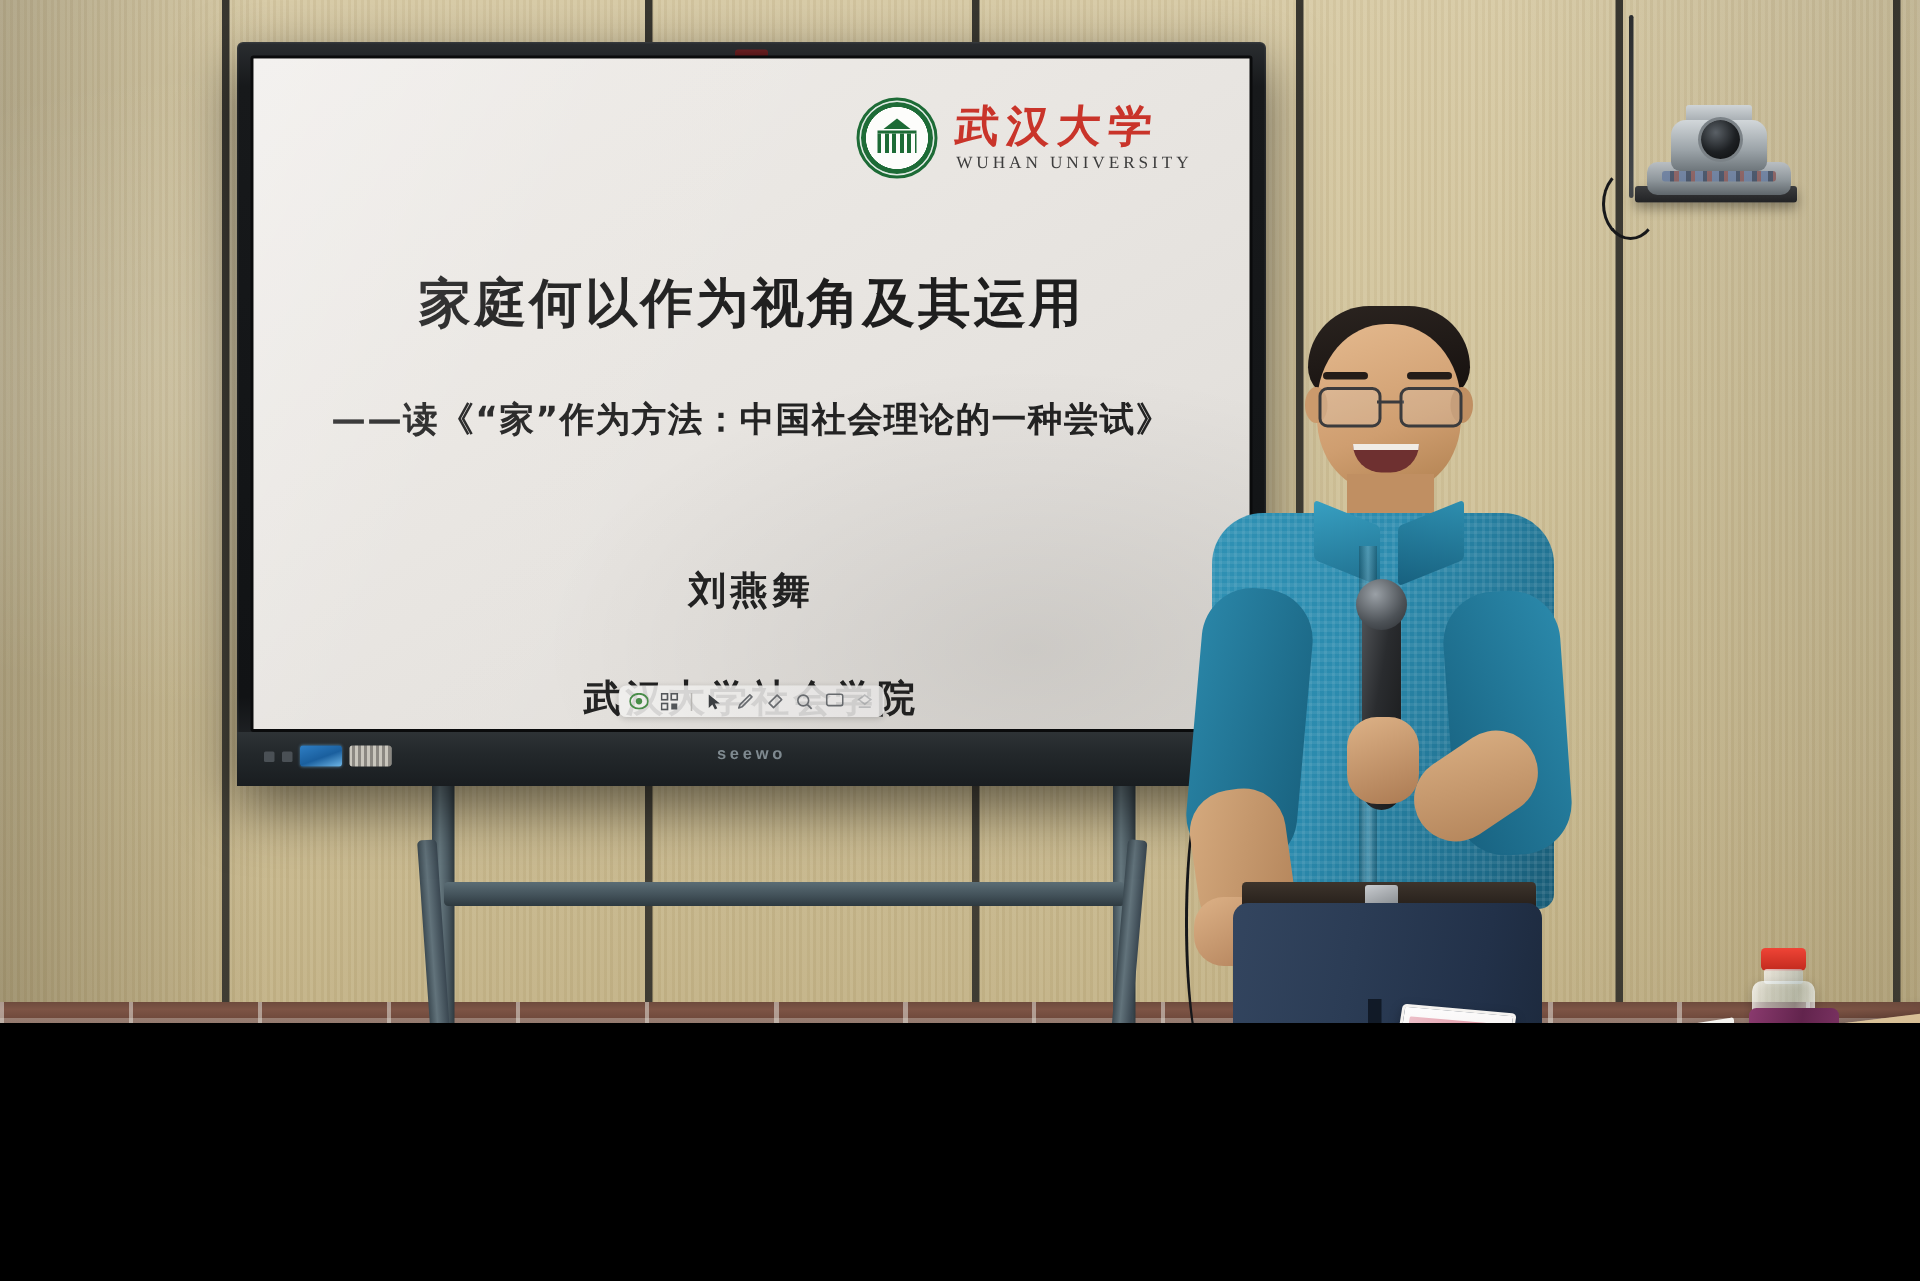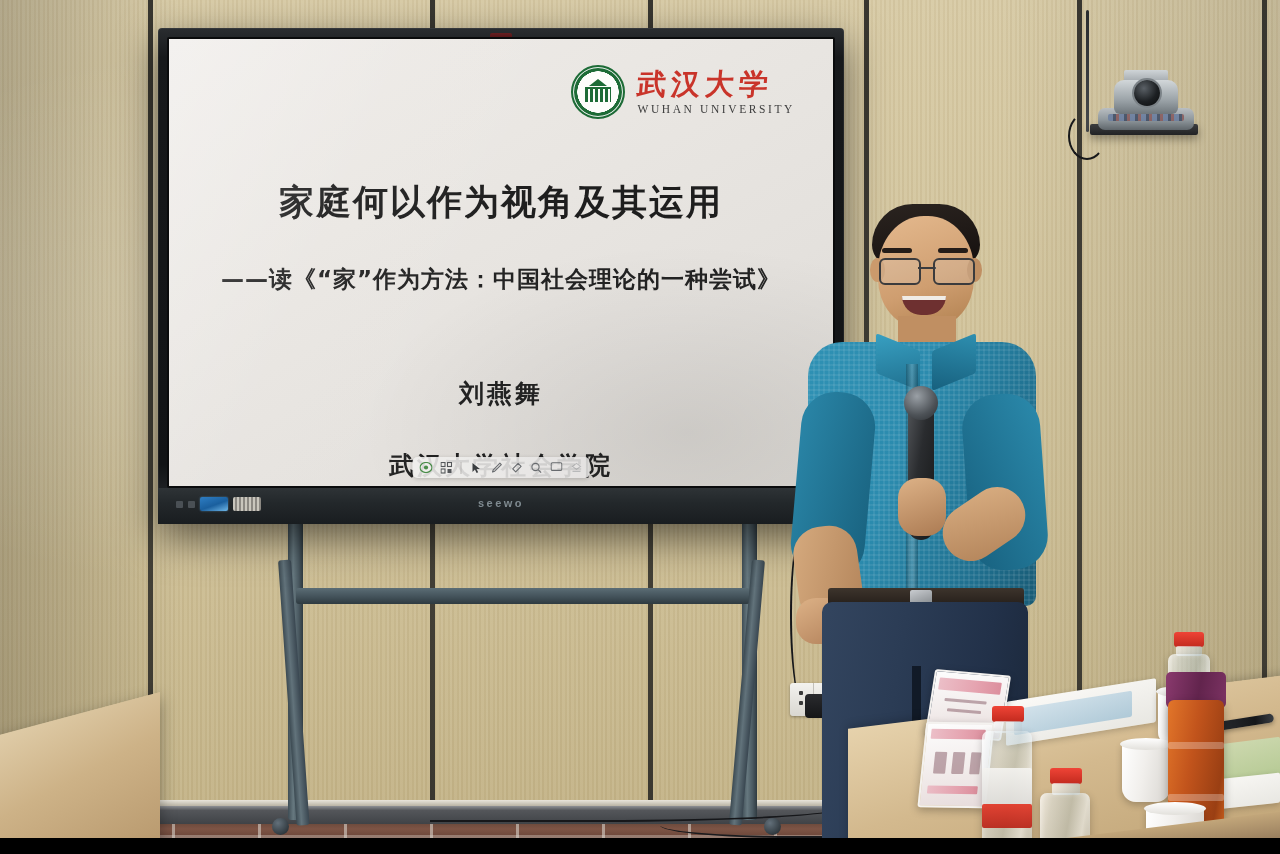--- a/index.html
+++ b/index.html
@@ -1,18 +1,18 @@
 <!DOCTYPE html>
 <html><head>
 <meta charset="utf-8">
 <style>
   html,body{margin:0;padding:0;background:#000;}
   body{font-family:"Liberation Sans","DejaVu Sans",sans-serif;}
 
-  #scene{position:relative;width:1280px;height:838px;overflow:hidden;background:#a3a3a3;}
+  #scene{position:relative;width:1280px;height:682px;overflow:hidden;background:#a3a3a3;}
 
   
   .wall{position:absolute;inset:0;
     background:
       linear-gradient(90deg, rgba(0,0,0,.18) 0%, rgba(0,0,0,0) 14%, rgba(0,0,0,0) 78%, rgba(0,0,0,.10) 100%),
       repeating-linear-gradient(90deg,
         rgba(255,255,255,.05) 0px, rgba(255,255,255,.05) 2px,
         rgba(120,95,55,.07) 2px, rgba(120,95,55,.07) 4px,
         rgba(255,255,255,.03) 4px, rgba(255,255,255,.03) 7px,
         rgba(120,95,55,.05) 7px, rgba(120,95,55,.05) 9px),

